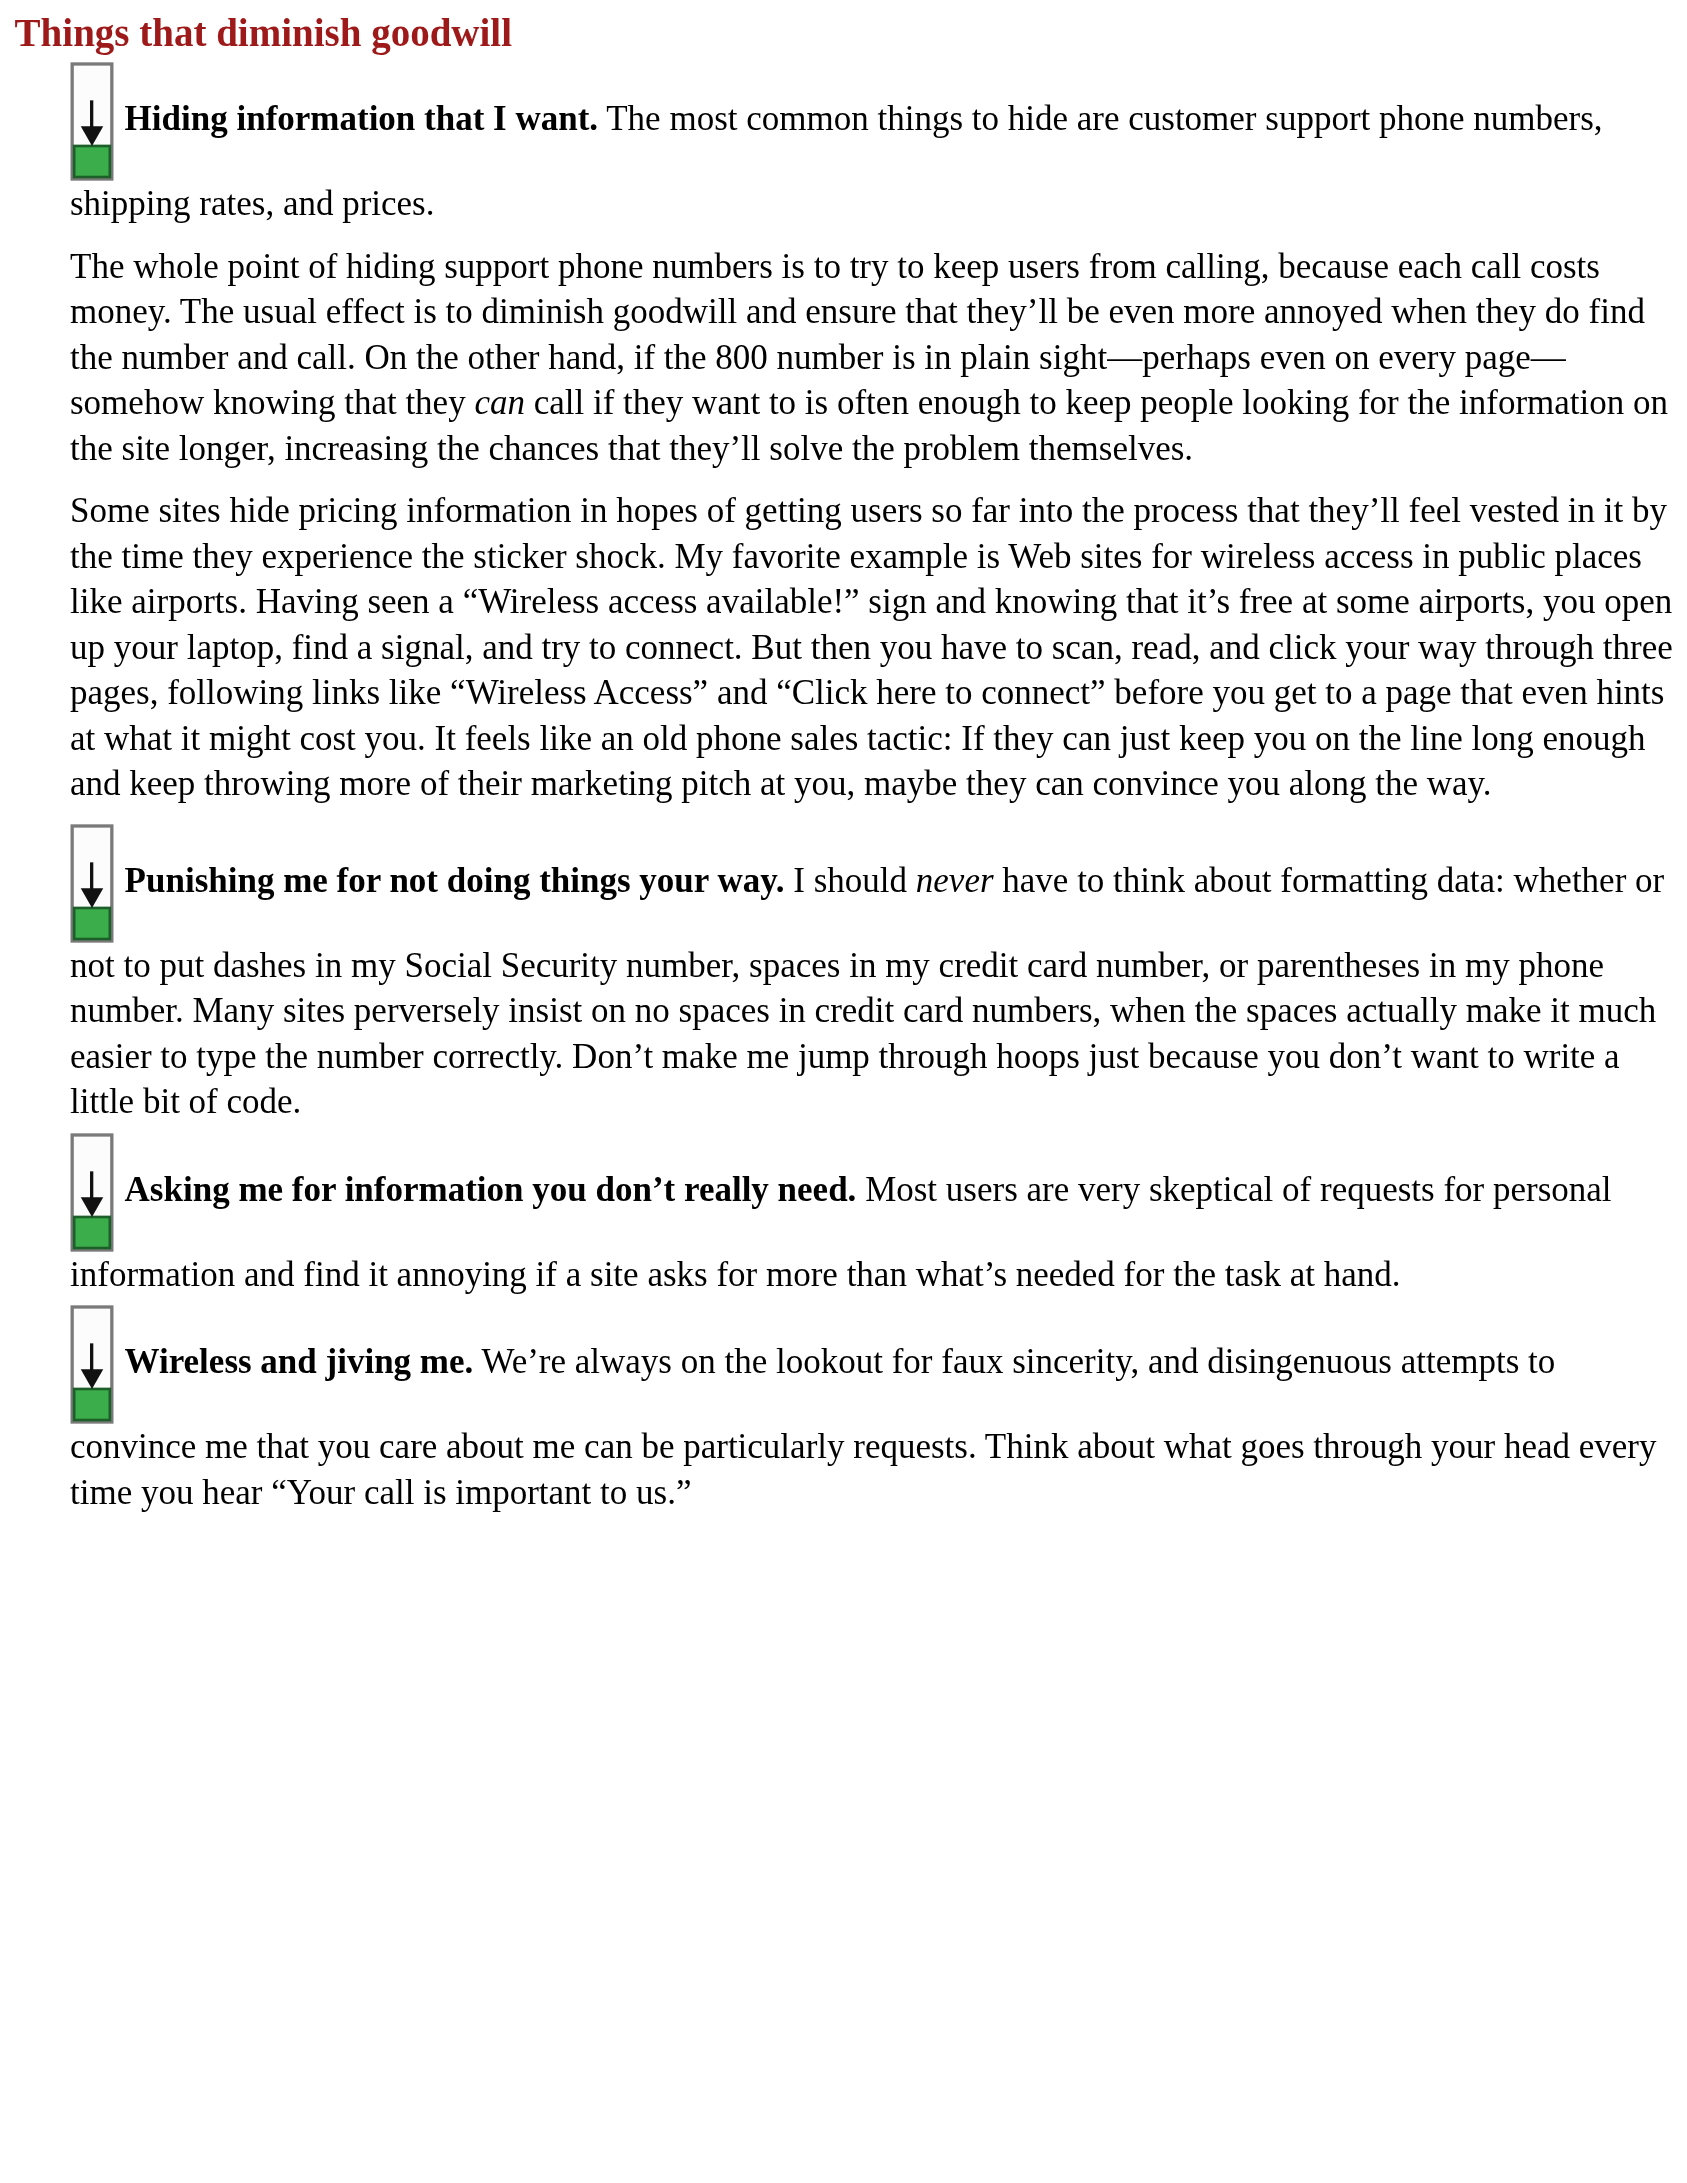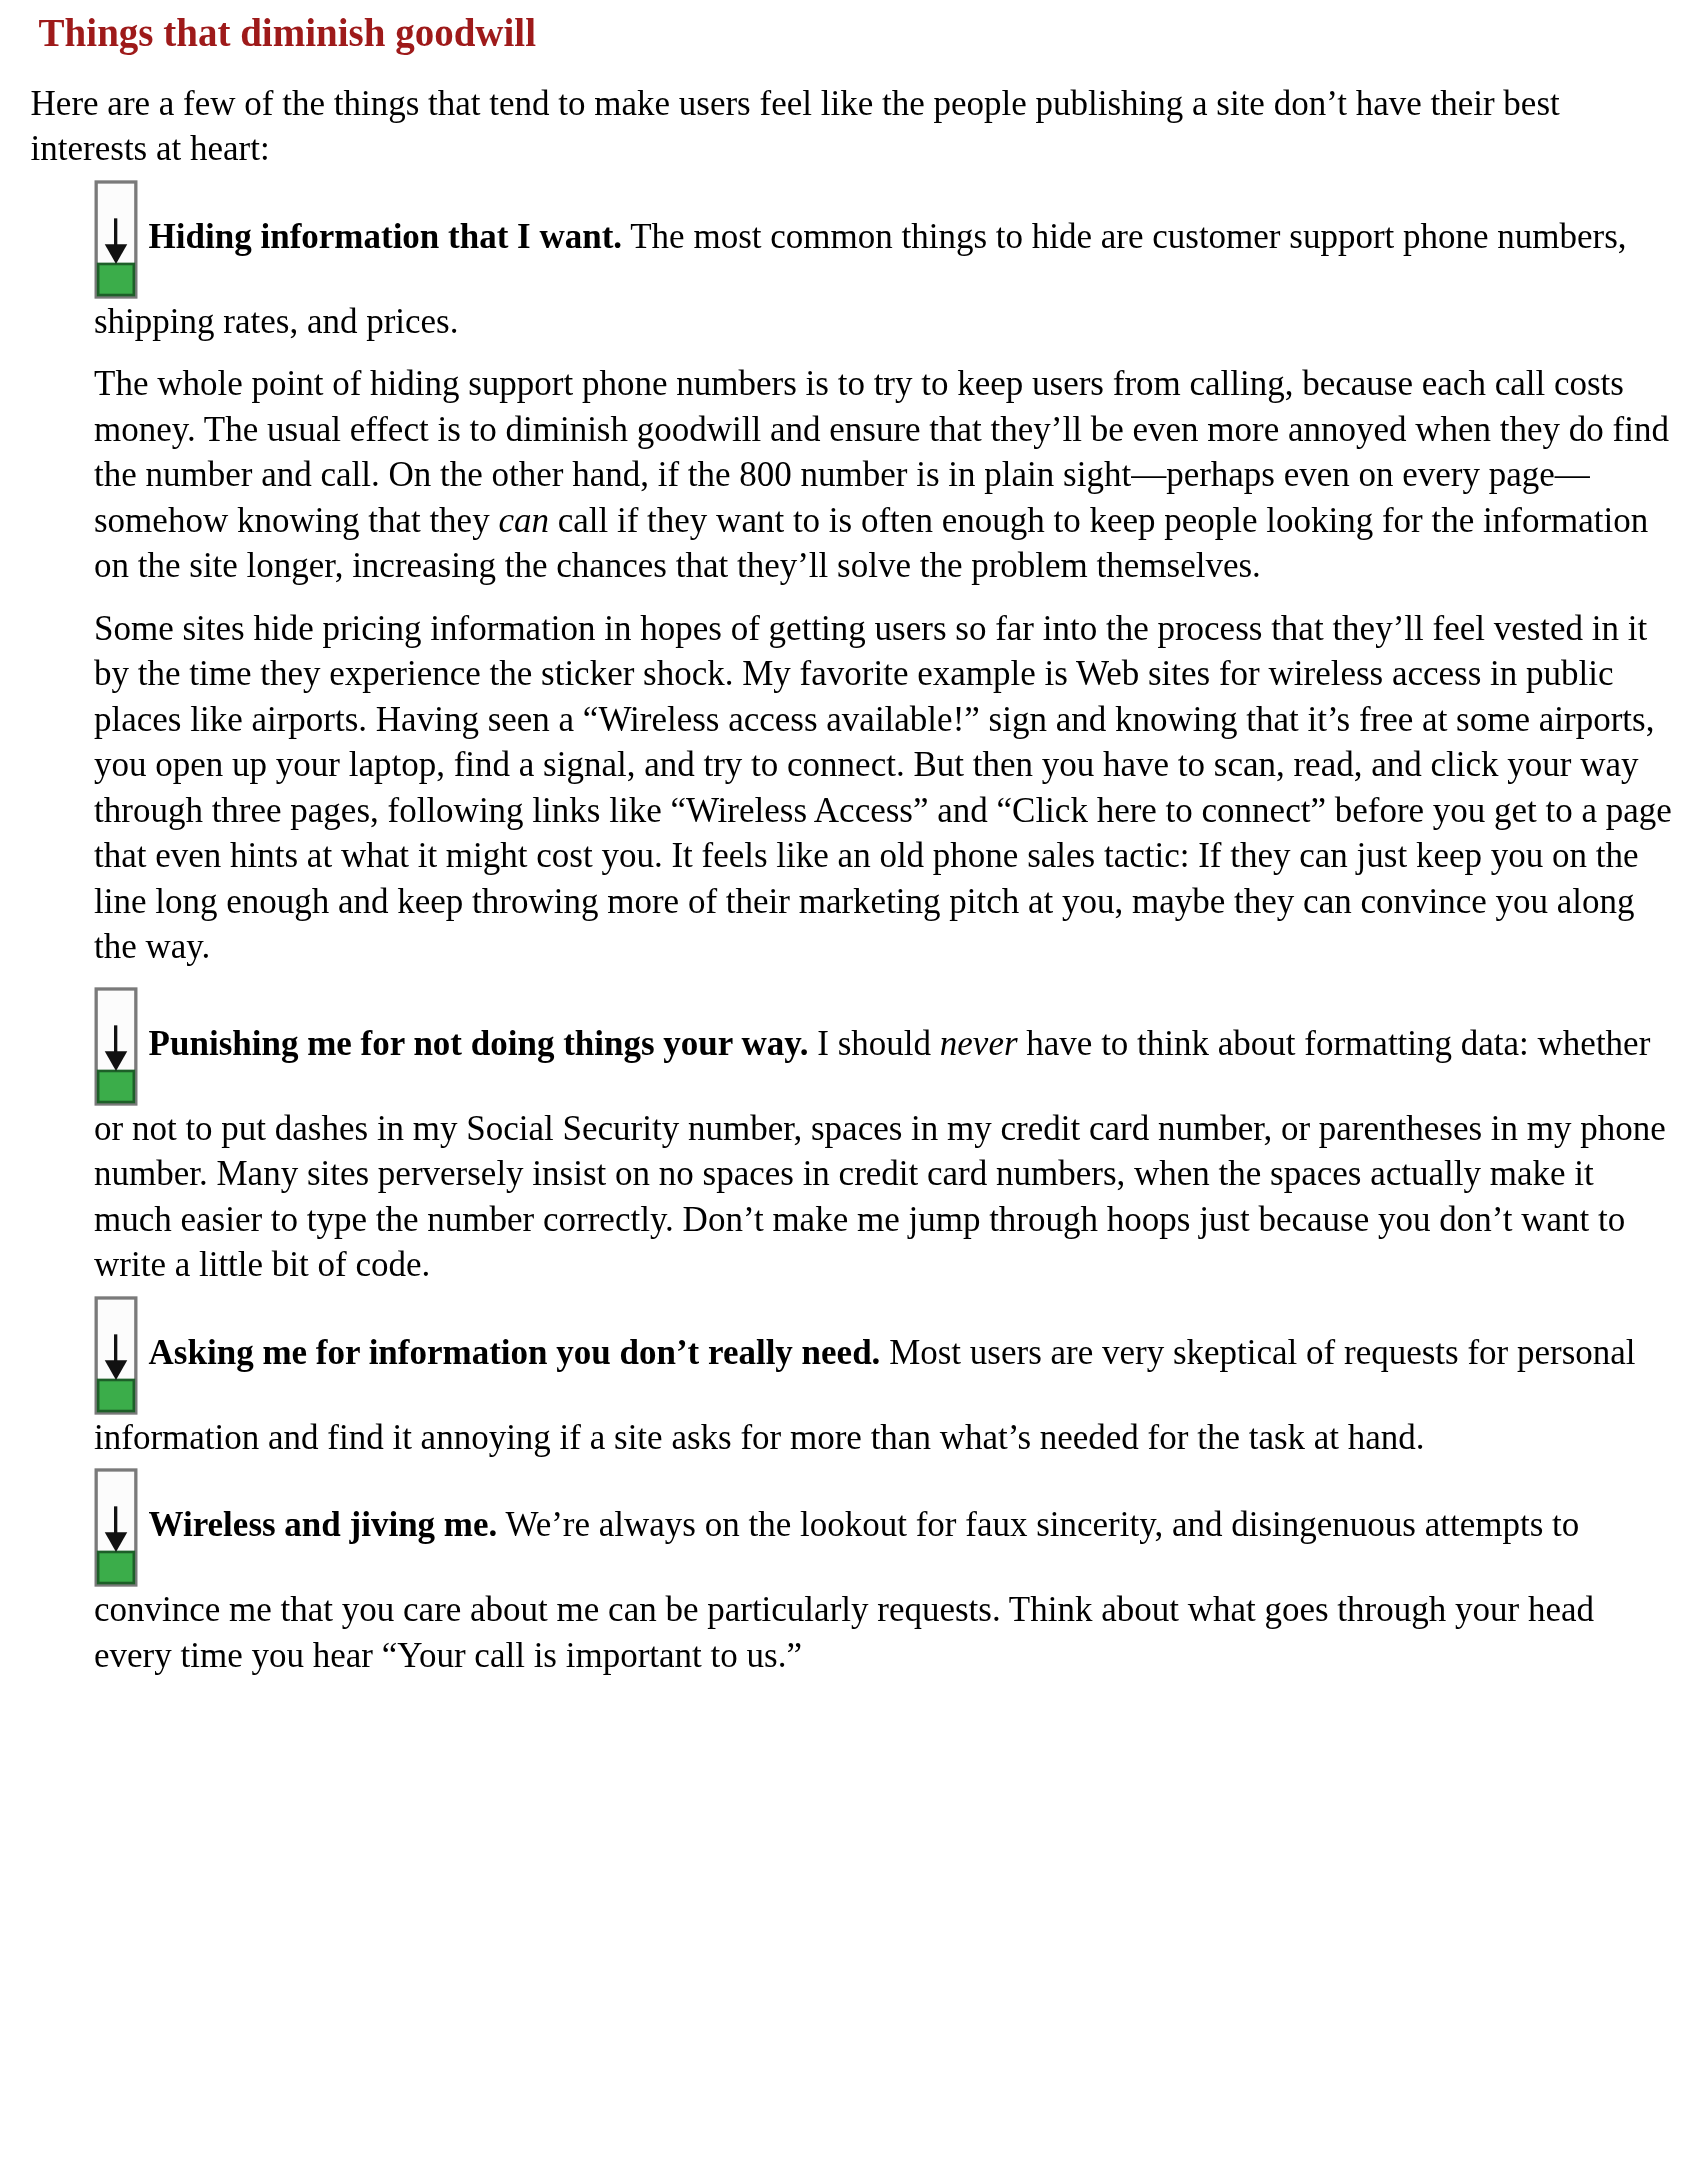--- a/index.html
+++ b/index.html
@@ -10,21 +10,21 @@
   }
   body {
     width: 1687px;
     min-height: 2183px;
     color: #000000;
     font-family: "Liberation Serif", "DejaVu Serif", serif;
     font-size: 35px;
     line-height: 1.3;
     -webkit-font-smoothing: antialiased;
   }
-  main { display: block; padding-left: 24px; }
+  main { display: block; }
   h1.section-heading {
     font-family: "Liberation Serif", "DejaVu Serif", serif;
     font-size: 39px;
     font-weight: bold;
     line-height: 1.12;
     margin: 10.6px 0 0 14.6px;
   }
   p.intro {
     margin: 26.5px 8px 0 6.6px;
   }
@@ -48,21 +48,20 @@
     margin: 17px 0;
   }
   i { font-style: italic; font-family: Liberation Serif, serif; }
 </style>
 </head>
 <body style="color: rgb(0, 0, 0);">
 
 <main>
   <h1 class="section-heading" style="color: rgb(158, 26, 26);">Things that diminish goodwill</h1>
 
-  <p class="intro">Here are a few of the things that tend to make users feel like the people publishing a site don’t have their best interests at heart:</p>
 
   <div class="bullet-list" id="bullets">
       <div class="bullet-item">
         <p class="bullet-lead"><span class="gauge"><svg viewBox="0 0 66 180" xmlns="http://www.w3.org/2000/svg">
               <rect x="3" y="3" width="60" height="174" fill="#FCFCFC" stroke="#7A7A7A" stroke-width="5"></rect>
               <rect x="6" y="127" width="54" height="47" fill="#3BAD4A" stroke="#1D5F28" stroke-width="4"></rect>
               <rect x="30" y="58" width="5" height="42" fill="#111111"></rect>
               <polygon points="16,97 50,97 33,127" fill="#111111"></polygon>
             </svg></span><b>Hiding information that I want.</b><span> The most common things to hide are customer support phone numbers, shipping rates, and prices.</span></p>
         <p class="body-para"><span>The whole point of hiding support phone numbers is to try to keep users from calling, because each call costs money. The usual effect is to diminish goodwill and ensure that they’ll be even more annoyed when they do find the number and call. On the other hand, if the 800 number is in plain sight—perhaps even on every page—somehow knowing that they </span><i>can</i><span> call if they want to is often enough to keep people looking for the information on the site longer, increasing the chances that they’ll solve the problem themselves.</span></p>

